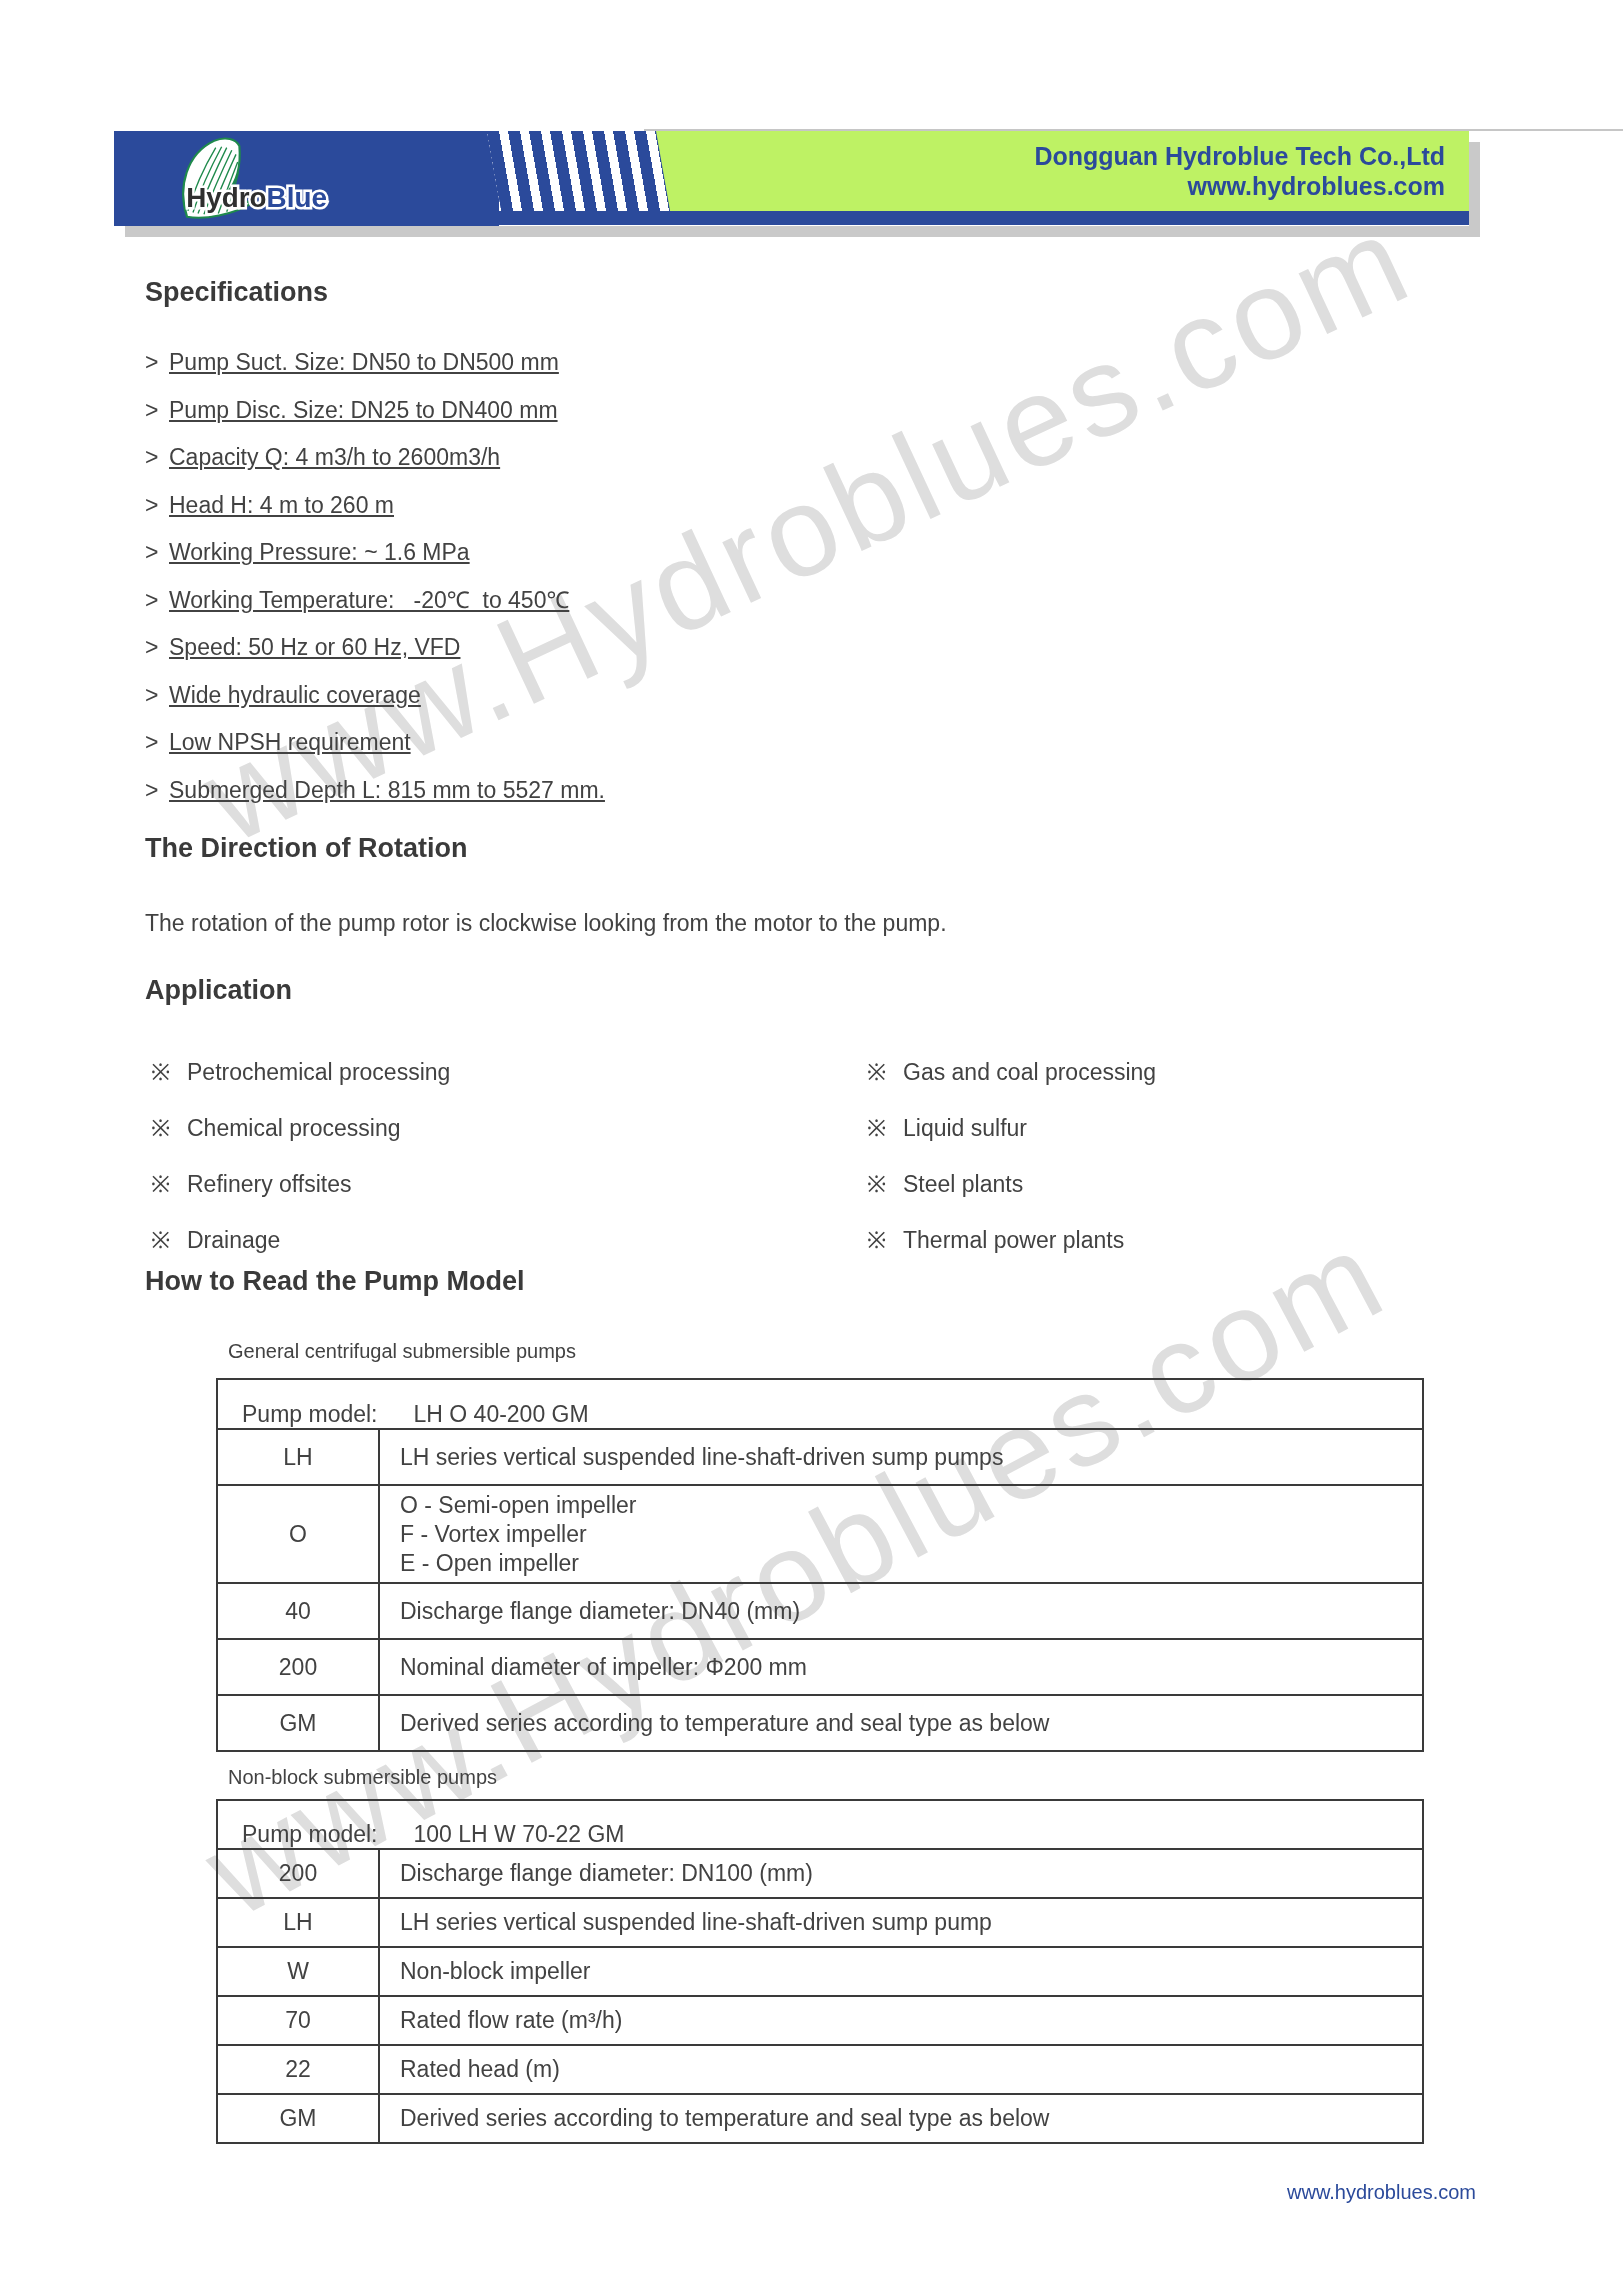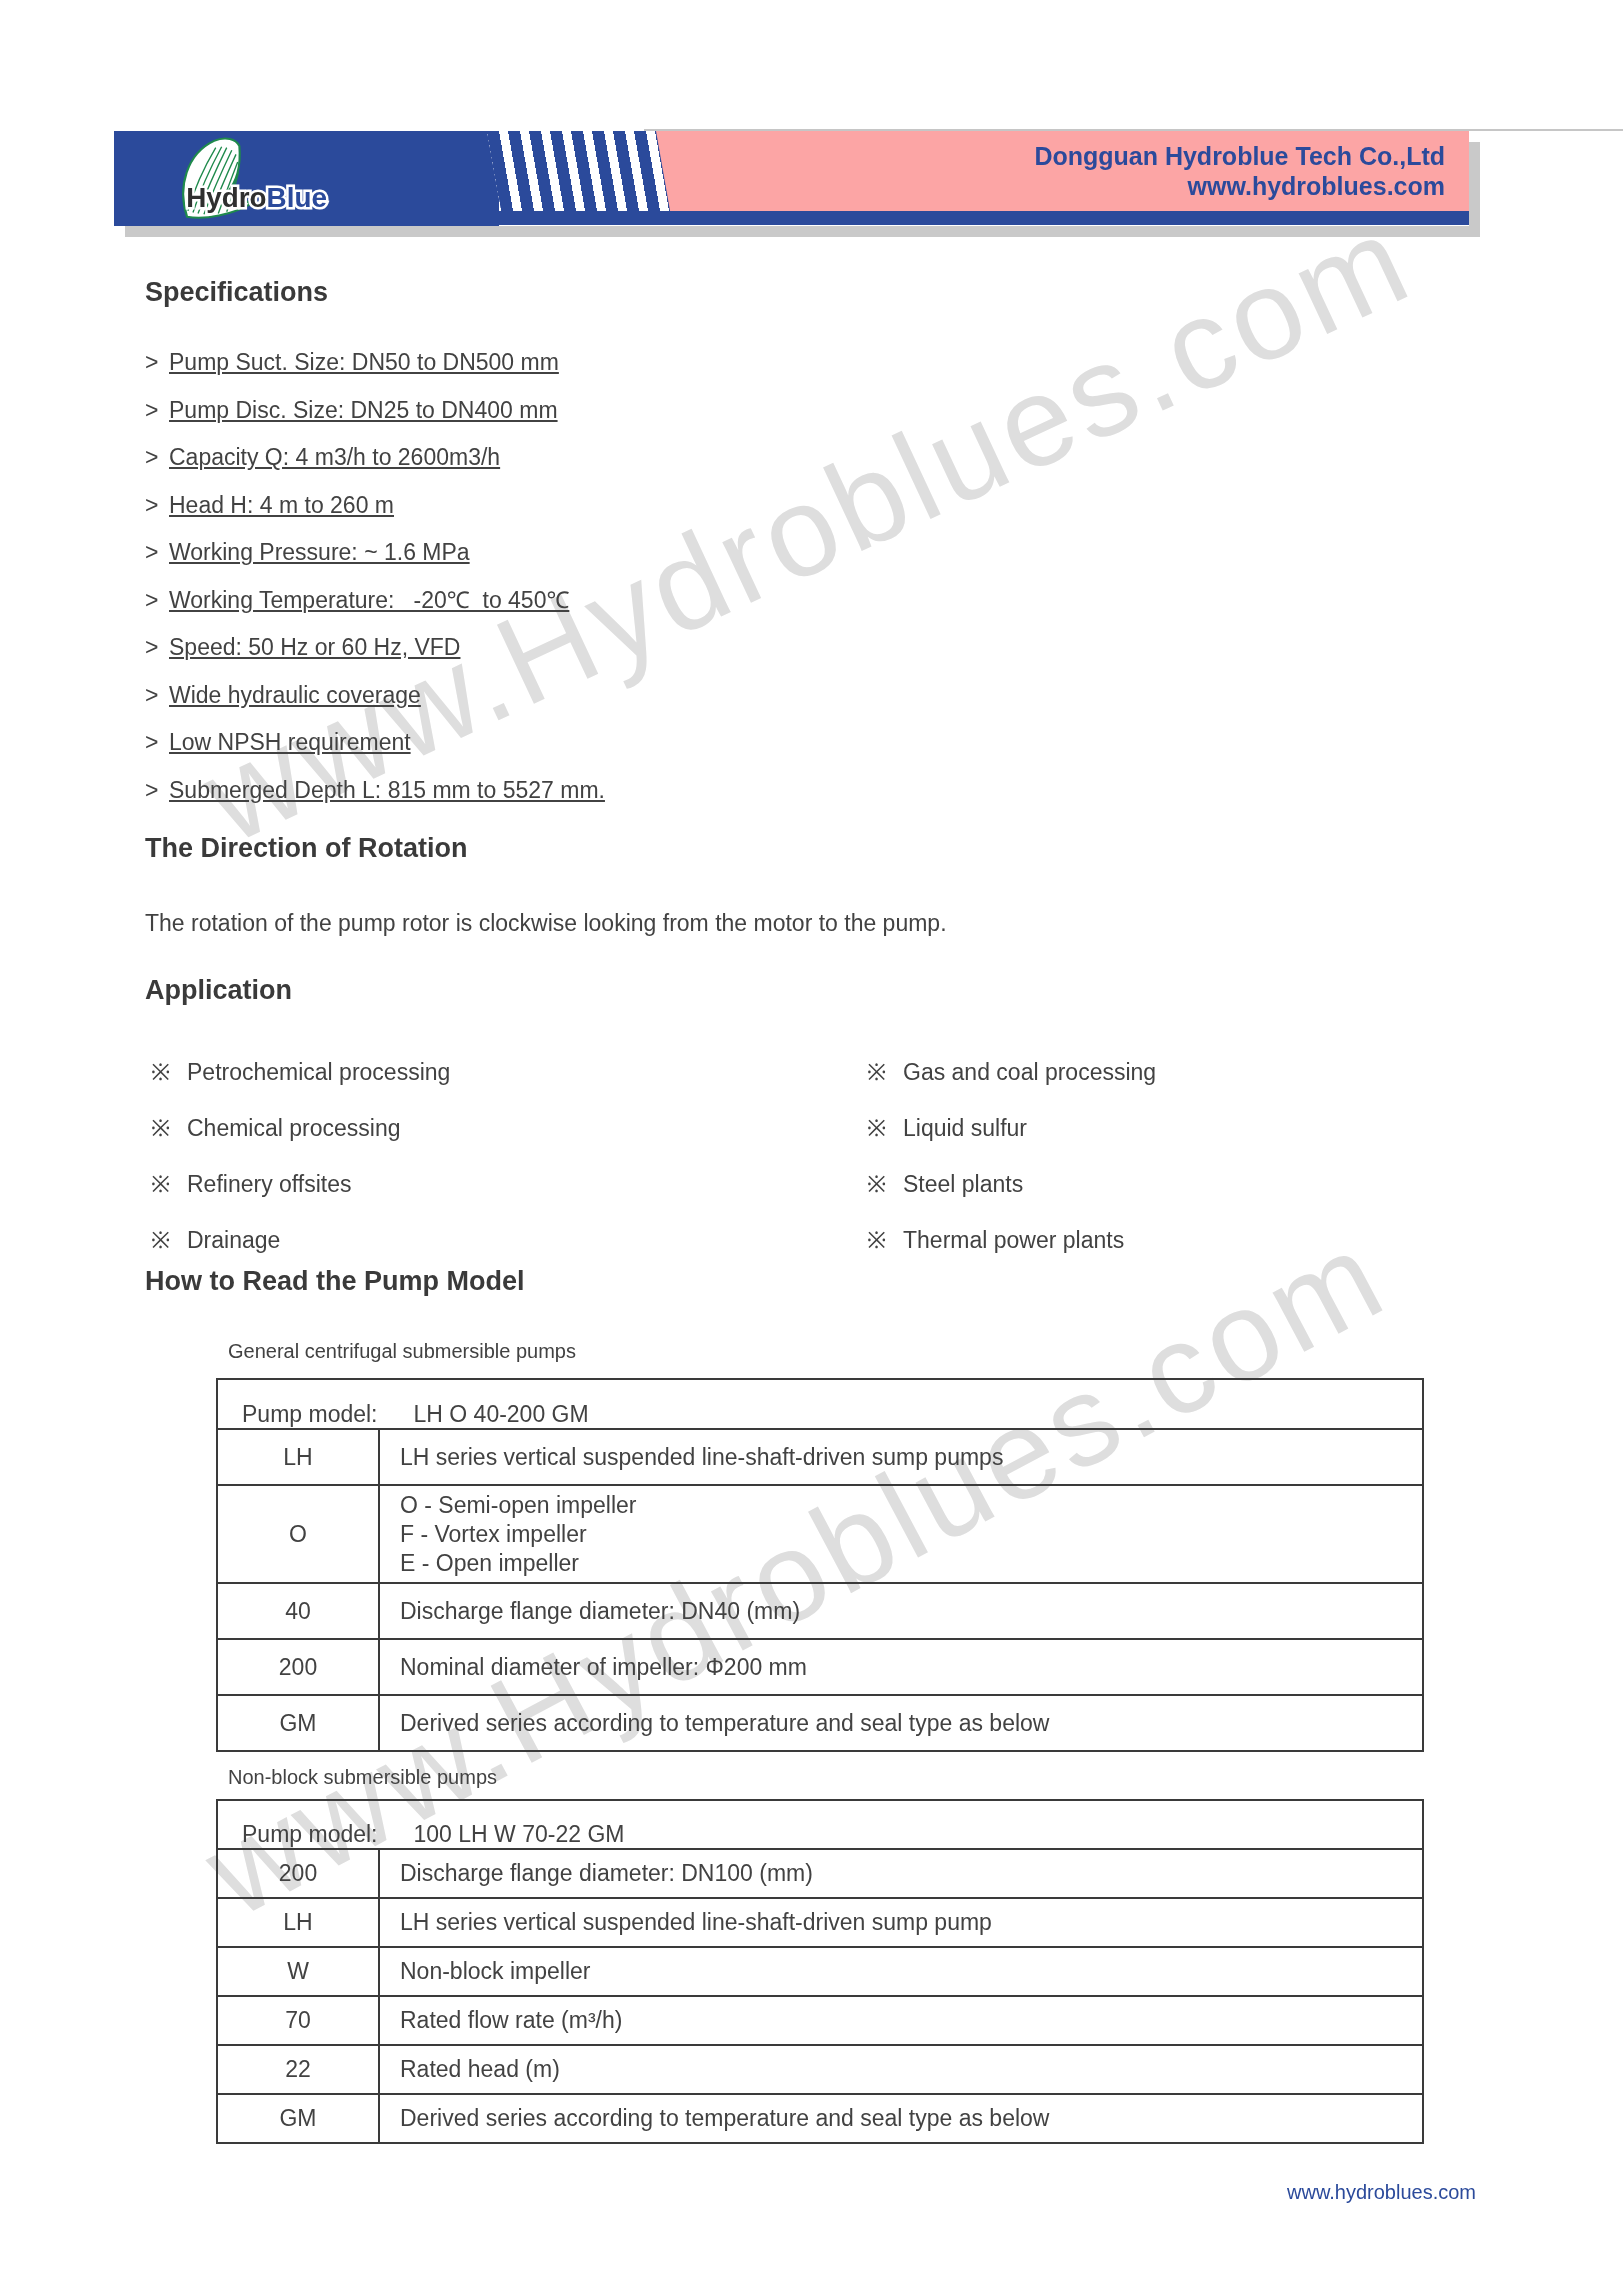--- a/index.html
+++ b/index.html
@@ -3,21 +3,21 @@
 <meta charset="utf-8">
 <style>
   html,body{margin:0;padding:0;background:#ffffff;}
   .page{position:relative;width:1623px;height:2295px;background:#fff;overflow:hidden;
         font-family:"Liberation Sans", sans-serif;color:#424242;}
 
   
   .topline{position:absolute;left:644px;top:129px;width:979px;height:1.7px;background:#c6c6c6;}
   .hdr{position:absolute;left:114px;top:131px;width:1355px;height:95px;background:#fff;
        box-shadow:11px 11px 0 0 #c9c9c9;}
-  .hdr-white{position:absolute;left:473px;right:0;top:0;height:80px;background:#fca5a5;
+  .hdr-white{position:absolute;left:473px;right:0;top:0;height:80px;background:#bef264;
              display:flex;flex-direction:column;justify-content:center;align-items:flex-end;
              padding-right:24px;box-sizing:border-box;}
   .hdr-white .co1,.hdr-white .co2{color:var(--brand-blue);font-weight:bold;font-size:25px;line-height:30px;}
   .hdr-blue{position:absolute;left:0;top:0;width:385px;height:95px;background:var(--brand-blue);}
   .hdr-stripes{position:absolute;left:373px;top:0;width:169px;height:80px;
                background:repeating-linear-gradient(90deg,var(--brand-blue) 0 12px,#ffffff 12px 21px);
                transform:skewX(10deg);transform-origin:top left;}
   .hdr-strip{position:absolute;left:380px;right:0;top:80px;height:14.4px;background:var(--brand-blue);}
   .logo{position:absolute;left:59px;top:4.2px;width:271px;height:86px;}
 

